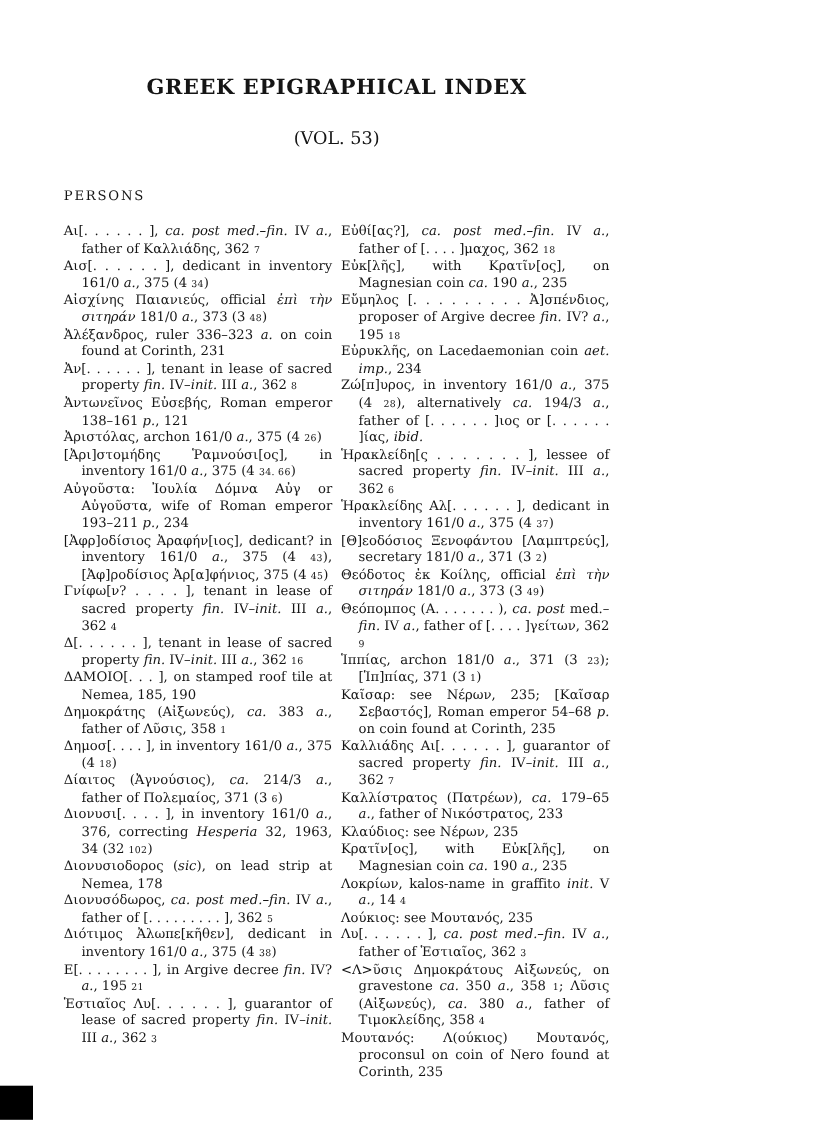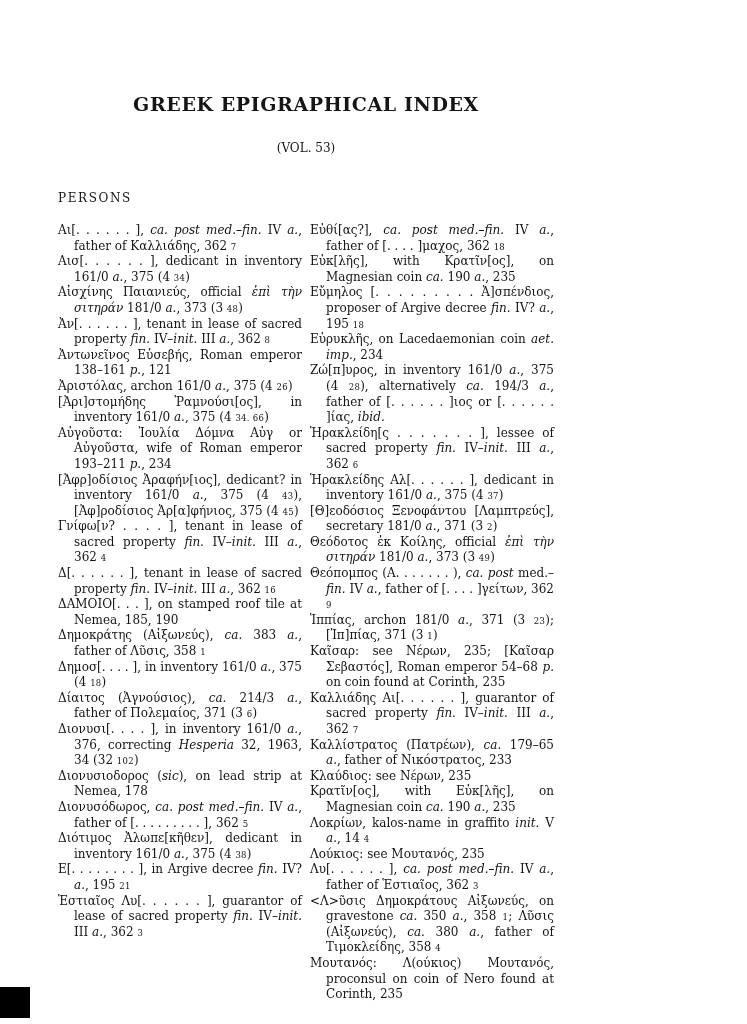--- a/index.html
+++ b/index.html
@@ -12,32 +12,32 @@
     height: 1024px;
     position: relative;
     overflow: hidden;
     font-family: "DejaVu Serif", serif;
     color: #151515;
   }
   .page {
     box-sizing: border-box;
     width: 610px;
     height: 1024px;
-    padding: 93px 56px 0 58px;
+    padding: 68px 56px 0 58px;
   }
   .title {
     text-align: center;
     font-size: 19px;
     font-weight: bold;
     letter-spacing: 0.6px;
     margin: 0 0 26px 0;
   }
   .subtitle {
     text-align: center;
-    font-size: 12px;
+    font-size: 16px;
     font-weight: normal;
     margin: 4px 0 36px 0;
   }
   .section-heading {
     font-size: 12px;
     letter-spacing: 1.6px;
     margin: 0 0 18px 0;
   }
   .columns {
     display: flex;
@@ -72,20 +72,21 @@
 
 <div class="page">
   <h1 class="title">GREEK EPIGRAPHICAL INDEX</h1>
   <div class="subtitle">(VOL. 53)</div>
   <div class="section-heading">PERSONS</div>
   <div class="columns">
     <div class="col">
         <div class="entry"><span>Αι[. . . . . . ], </span><span class="it">ca. post med.–fin.</span><span> IV </span><span class="it">a.</span><span>, father of Καλλιάδης, 362 </span><span class="ref">7</span></div>
         <div class="entry"><span>Αισ[. . . . . . ], dedicant in inventory 161/0 </span><span class="it">a.</span><span>, 375 (4 </span><span class="ref">34</span><span>)</span></div>
         <div class="entry"><span>Αἰσχίνης Παιανιεύς, official </span><span class="it">ἐπὶ τὴν σιτηράν</span><span> 181/0 </span><span class="it">a.</span><span>, 373 (3 </span><span class="ref">48</span><span>)</span></div>
+        <div class="entry"><span>Ἀλέξανδρος, ruler 336–323 </span><span class="it">a.</span><span> on coin found at Corinth, 231</span></div>
         <div class="entry"><span>Ἀν[. . . . . . ], tenant in lease of sacred property </span><span class="it">fin.</span><span> IV–</span><span class="it">init.</span><span> III </span><span class="it">a.</span><span>, 362 </span><span class="ref">8</span></div>
         <div class="entry"><span>Ἀντωνεῖνος Εὐσεβής, Roman emperor 138–161 </span><span class="it">p.</span><span>, 121</span></div>
         <div class="entry"><span>Ἀριστόλας, archon 161/0 </span><span class="it">a.</span><span>, 375 (4 </span><span class="ref">26</span><span>)</span></div>
         <div class="entry"><span>[Ἀρι]στομήδης Ῥαμνούσι[ος], in inventory 161/0 </span><span class="it">a.</span><span>, 375 (4 </span><span class="ref">34. 66</span><span>)</span></div>
         <div class="entry"><span>Αὐγοῦστα: Ἰουλία Δόμνα Αὐγ or Αὐγοῦστα, wife of Roman emperor 193–211 </span><span class="it">p.</span><span>, 234</span></div>
         <div class="entry"><span>[Ἀφρ]οδίσιος Ἀραφήν[ιος], dedicant? in inventory 161/0 </span><span class="it">a.</span><span>, 375 (4 </span><span class="ref">43</span><span>), [Ἀφ]ροδίσιος Ἀρ[α]φήνιος, 375 (4 </span><span class="ref">45</span><span>)</span></div>
         <div class="entry"><span>Γνίφω[ν? . . . . ], tenant in lease of sacred property </span><span class="it">fin.</span><span> IV–</span><span class="it">init.</span><span> III </span><span class="it">a.</span><span>, 362 </span><span class="ref">4</span></div>
         <div class="entry"><span>Δ[. . . . . . ], tenant in lease of sacred property </span><span class="it">fin.</span><span> IV–</span><span class="it">init.</span><span> III </span><span class="it">a.</span><span>, 362 </span><span class="ref">16</span></div>
         <div class="entry"><span>ΔΑΜΟΙΟ[. . . ], on stamped roof tile at Nemea, 185, 190</span></div>
         <div class="entry"><span>Δημοκράτης (Αἰξωνεύς), </span><span class="it">ca.</span><span> 383 </span><span class="it">a.</span><span>, father of Λῦσις, 358 </span><span class="ref">1</span></div>

